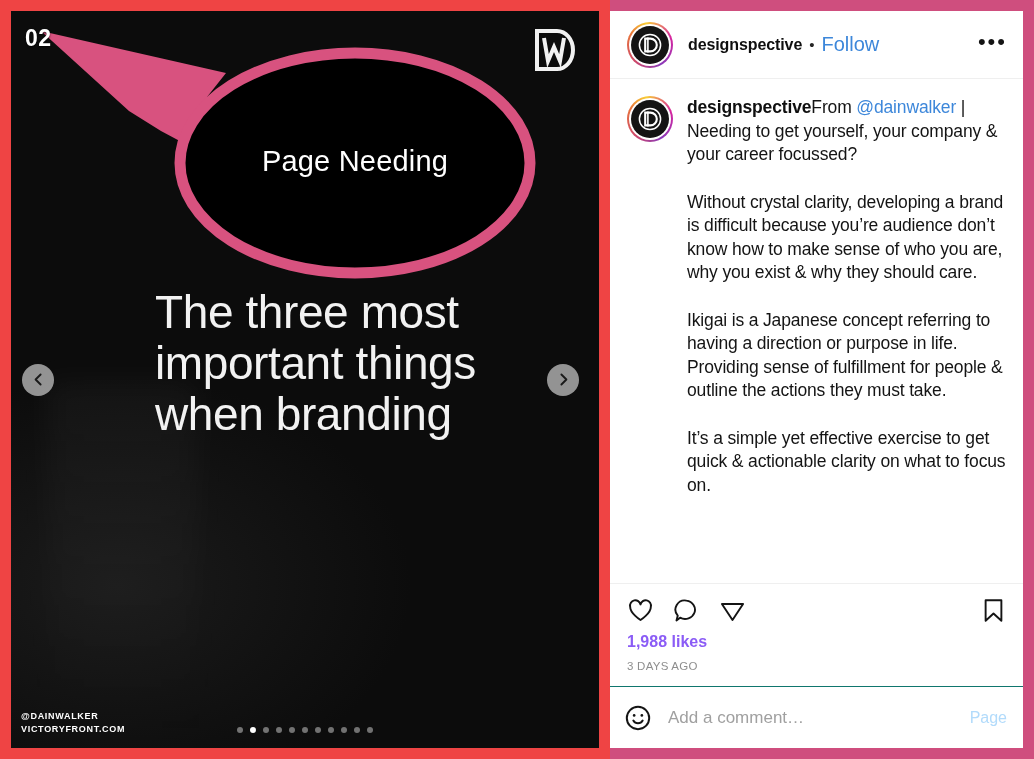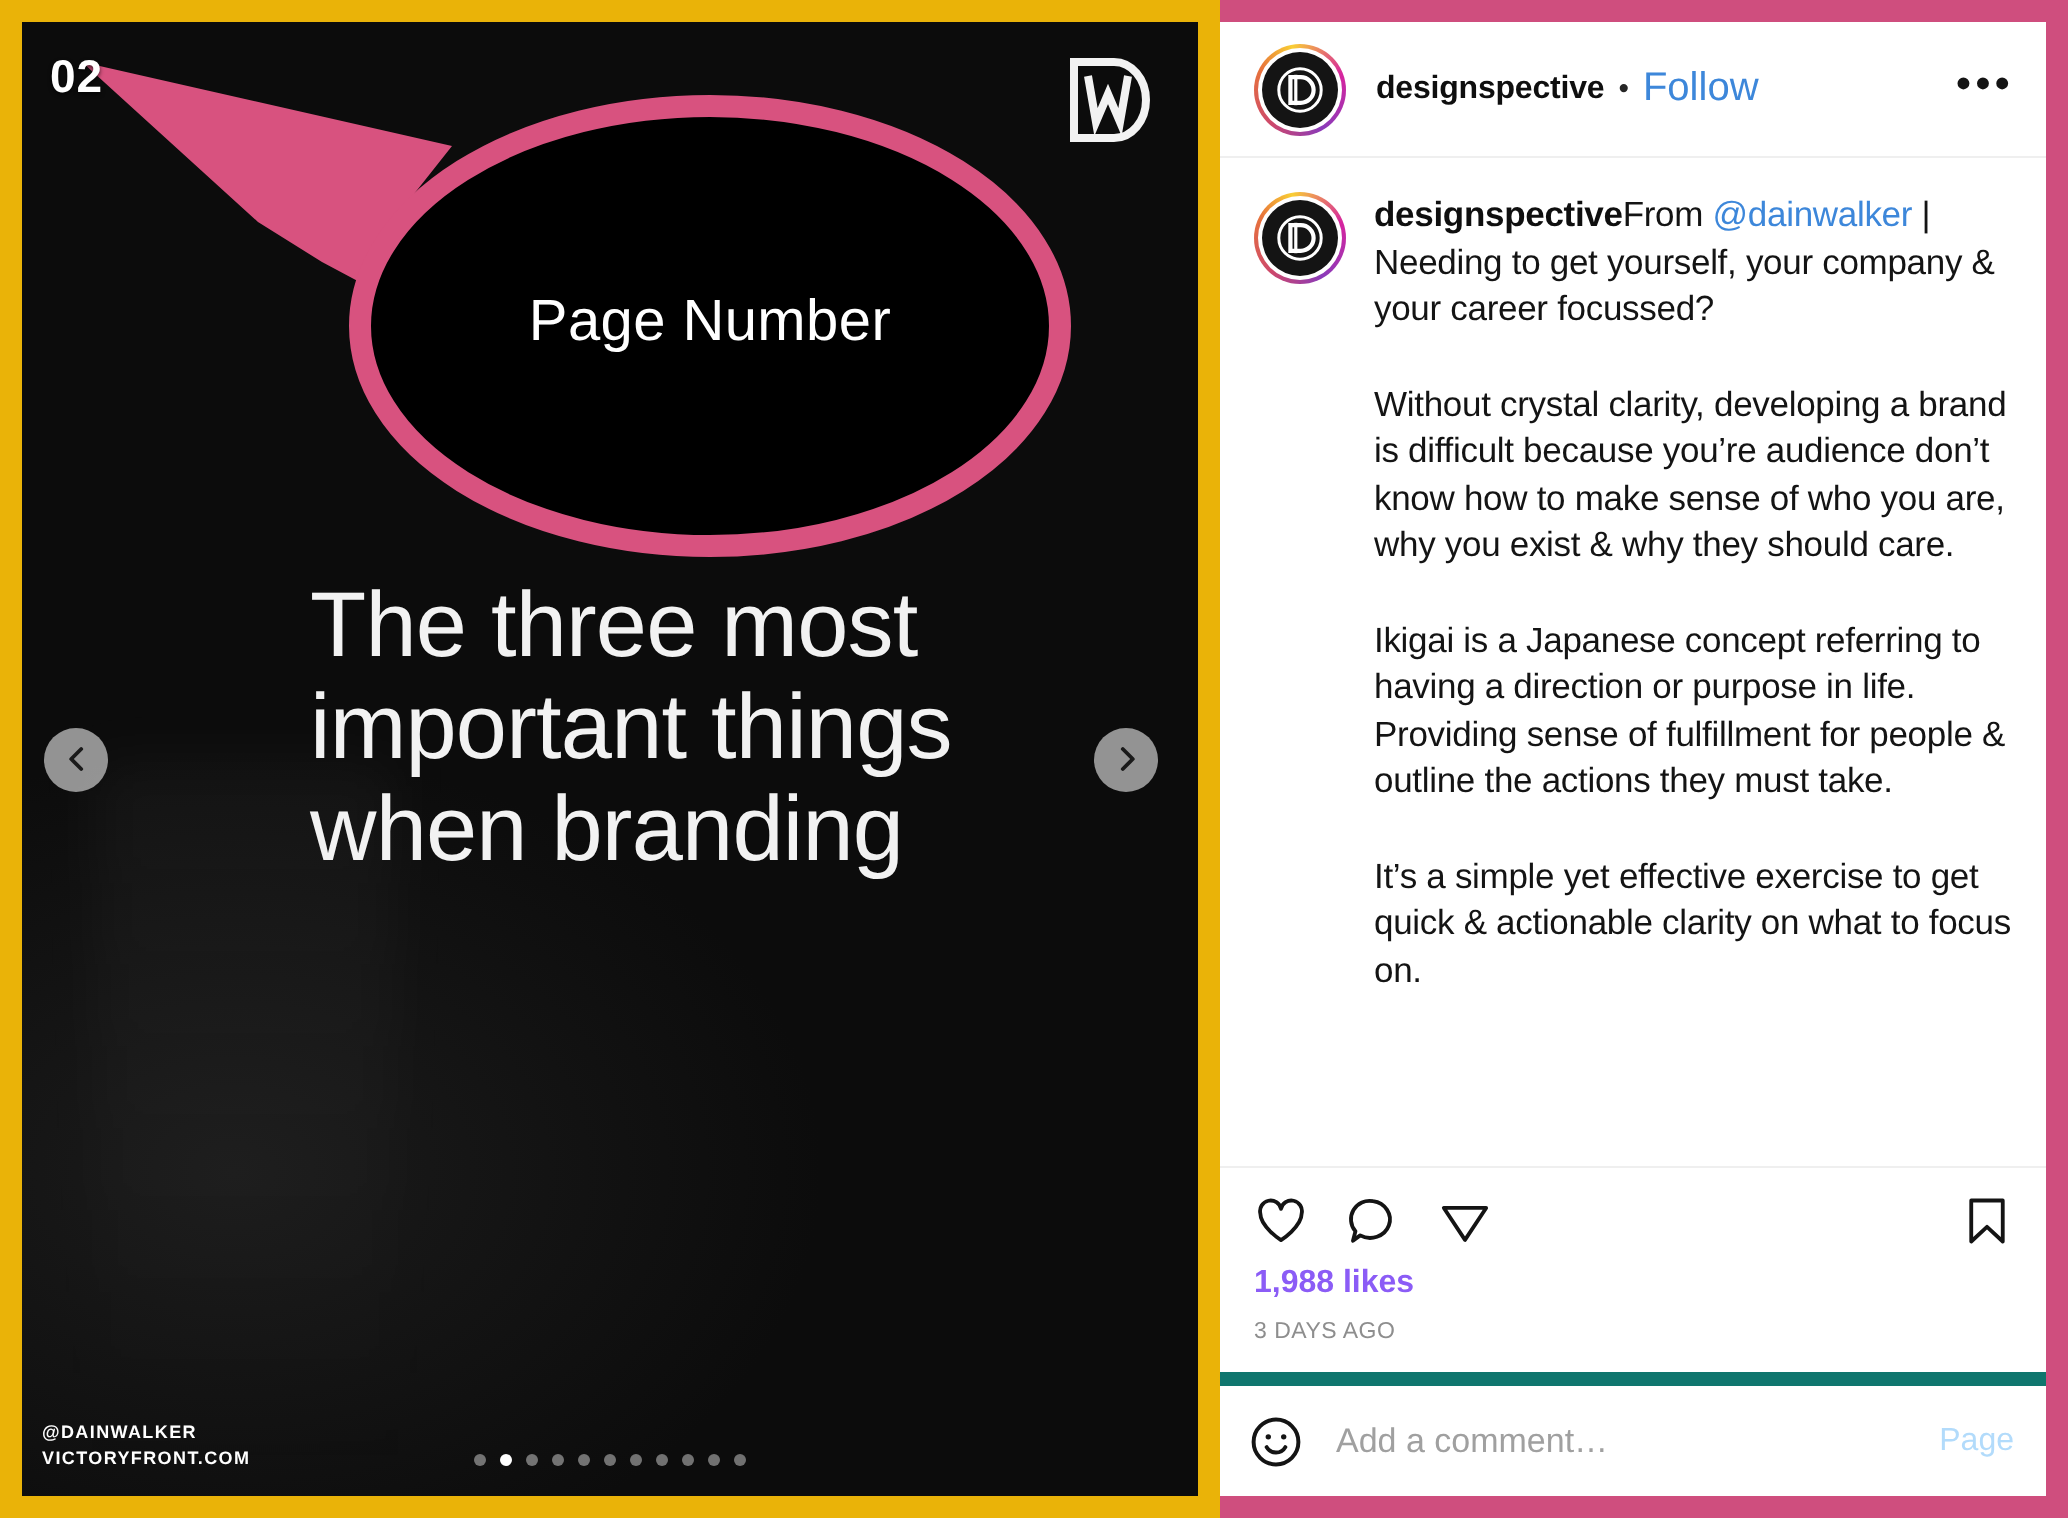--- a/index.html
+++ b/index.html
@@ -20,21 +20,21 @@
     height: 759px;
     background: #cf4e7e;
     display: flex;
   }
 
   
   .media-pane {
     position: relative;
     width: 610px;
     height: 759px;
-    background: #eab308;
+    background: #ef4444;
     flex: 0 0 610px;
   }
   .media-inner {
     position: absolute;
     left: 11px;
     top: 11px;
     width: 588px;
     height: 737px;
     background: #111111;
     overflow: hidden;
@@ -281,21 +281,21 @@
     padding: 9px 17px 14px;
     font-size: 11.5px;
     color: #8e8e8e;
     letter-spacing: .25px;
   }
 
   
   .comment-bar {
     display: flex;
     align-items: center;
-    border-top: 7px solid #0f766e;
+    border-top: 1px solid #0f766e;
     height: 62px;
     padding: 0 16px 0 14px;
     flex: 0 0 62px;
   }
   .comment-input {
     flex: 1 1 auto;
     border: none;
     outline: none;
     font-size: 17px;
     color: #141414;
@@ -328,21 +328,21 @@
           <path d="M4 4 H24 A16 19 0 0 1 24 42 H4 Z" fill="none" stroke="#f2f2f2" stroke-width="4"></path>
           <path d="M11 11 L15 34 L21 20 L27 34 L31 11" fill="none" stroke="#f2f2f2" stroke-width="4" stroke-linejoin="miter"></path>
         </svg>
       </div>
 
       <svg class="annot-svg" viewBox="0 0 588 737">
         <path d="M30 20 L215 62 L196 86 L330 160 L300 200 L150 120 L118 100 Z" fill="#d8527f"></path>
         <ellipse cx="344" cy="152" rx="175" ry="110" fill="#000000" stroke="#d8527f" stroke-width="11"></ellipse>
       </svg>
 
-      <div class="annot-label">Page Number</div>
+      <div class="annot-label">Page Needing</div>
 
       <div class="headline">The three most important things when branding</div>
 
       <div class="watermark">
         <div>@DAINWALKER</div>
         <div>VICTORYFRONT.COM</div>
       </div>
 
       <div class="nav-arrow nav-prev">
         <svg width="13" height="13" viewBox="0 0 13 13">

